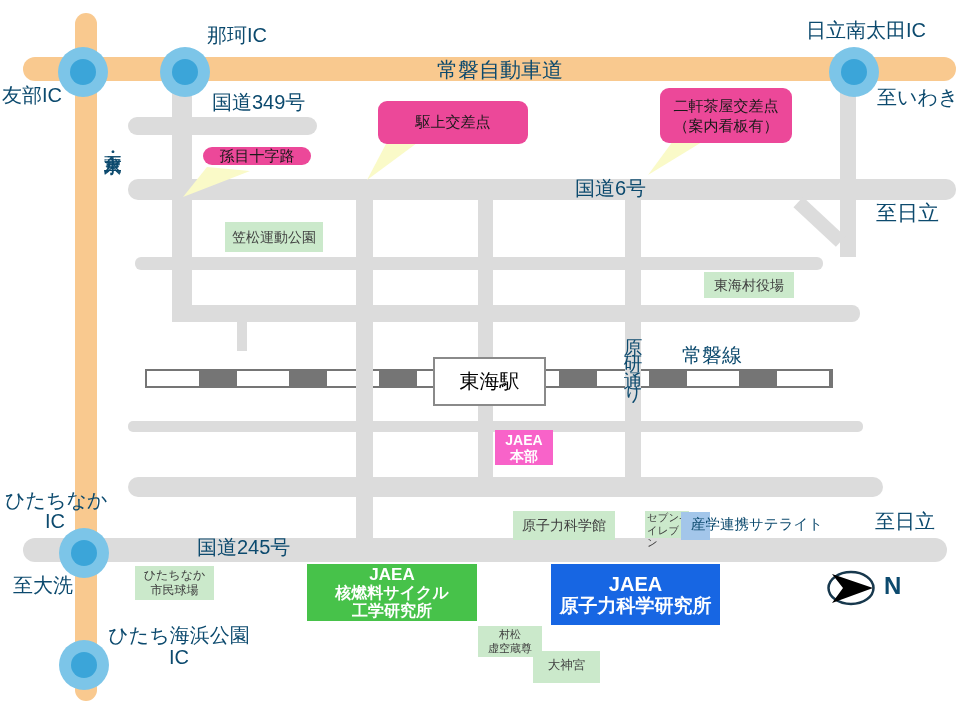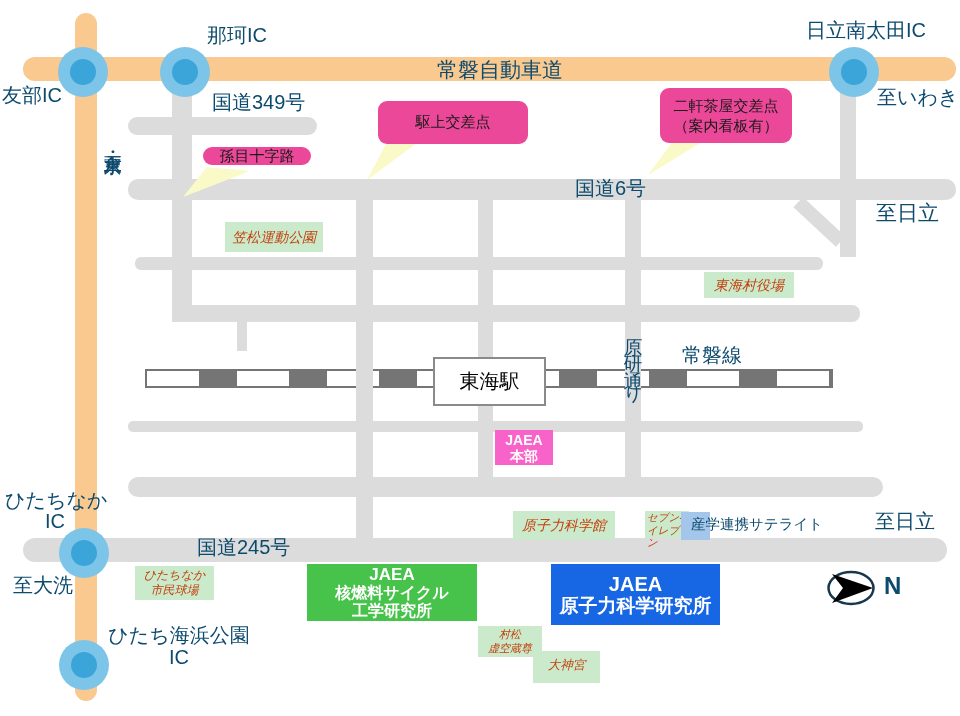--- a/index.html
+++ b/index.html
@@ -4,21 +4,21 @@
 <style>
   html,body{margin:0;padding:0;background:#fff;}
   #map{position:relative;width:960px;height:716px;background:#ffffff;overflow:hidden;
        font-family:"Liberation Sans","DejaVu Sans",sans-serif;}
   .road{position:absolute;background:#DCDCDC;}
   .orange{background:#F9C98F;}
   .rail{position:absolute;box-sizing:border-box;border:2px solid #757575;
         background:repeating-linear-gradient(90deg,#ffffff 0 52px,#757575 52px 90px);}
   .lbl{position:absolute;color:#0c4a6e;white-space:nowrap;line-height:1.1;}
   .vtext{writing-mode:vertical-rl;}
-  .green-tag{position:absolute;background:#CBE9CB;color:#c2410c;text-align:center;font-style:italic;}
+  .green-tag{position:absolute;background:#CBE9CB;color:#404040;text-align:center;}
   .callout{position:absolute;background:#ec4899;border-radius:9px;color:#1a1a1a;
            display:flex;flex-direction:column;align-items:center;justify-content:center;}
   .ic{position:absolute;width:50px;height:50px;border-radius:50%;background:#7CC5E8;
       display:flex;align-items:center;justify-content:center;}
   .ic-inner{width:26px;height:26px;border-radius:50%;background:#3BA5D9;}
   .station{position:absolute;background:#fff;border:2px solid #8a8a8a;
            display:flex;align-items:center;justify-content:center;}
   .facility{position:absolute;color:#fff;font-weight:bold;text-align:center;
             display:flex;flex-direction:column;align-items:center;justify-content:center;}
   .overlay{position:absolute;left:0;top:0;pointer-events:none;}

